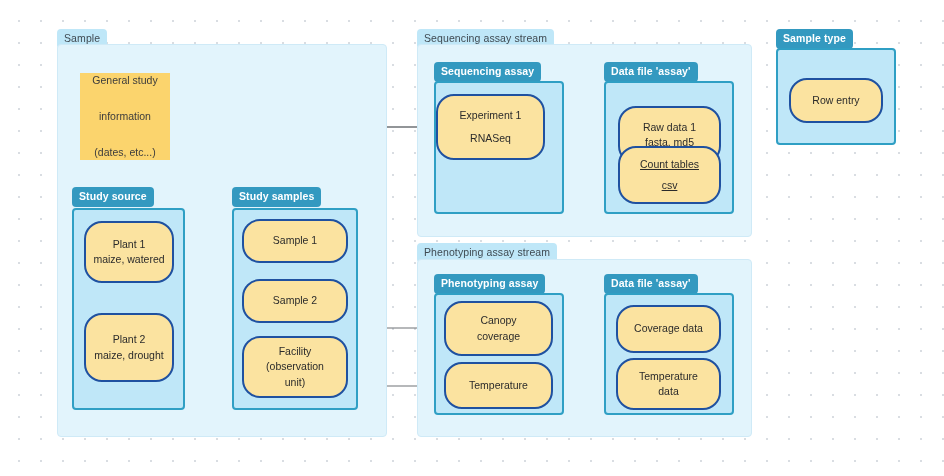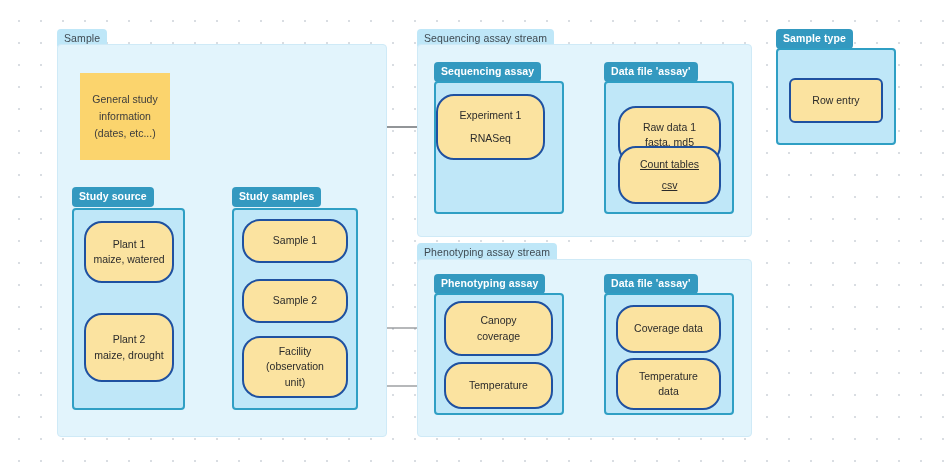--- a/index.html
+++ b/index.html
@@ -146,21 +146,21 @@
     <path d="M 553 328 L 620 328"></path>
     <path class="arrowhead" d="M 614 323 L 620 328 L 614 333"></path>
 
     <path d="M 553 386 L 620 386"></path>
     <path class="arrowhead" d="M 614 381 L 620 386 L 614 391"></path>
   </svg>
 
   <div class="badge badge-light" style="left:57px; top:29px;">Sample</div>
   <div class="panel-outer" style="left:57px; top:44px; width:330px; height:393px;"></div>
 
-  <div class="note" style="left:80px; top:73px; width:90px; height:87px;">
+  <div class="note" style="left:80px; top:73px; width:90px; height:87px;gap:19px;">
     <span class="ln">General study</span>
     <span class="ln">information</span>
     <span class="ln">(dates, etc...)</span>
   </div>
 
   <div class="badge badge-dark" style="left:72px; top:187px;">Study source</div>
   <div class="panel-inner" style="left:72px; top:208px; width:113px; height:202px;"></div>
 
   <div class="node" style="left:84px; top:221px; width:90px; height:62px;">
     <span class="ln">Plant 1</span>
@@ -232,17 +232,17 @@
     <span class="ln">Coverage data</span>
   </div>
   <div class="node" style="left:616px; top:358px; width:105px; height:52px;">
     <span class="ln">Temperature</span>
     <span class="ln">data</span>
   </div>
 
   <div class="badge badge-dark" style="left:776px; top:29px;">Sample type</div>
   <div class="panel-inner" style="left:776px; top:48px; width:120px; height:97px;"></div>
 
-  <div class="node" style="left:789px; top:78px; width:94px; height:45px;border-radius:6px;">
+  <div class="node" style="left:789px; top:78px; width:94px; height:45px;">
     <span class="ln">Row entry</span>
   </div>
 
 </div>
 
 </body></html>

